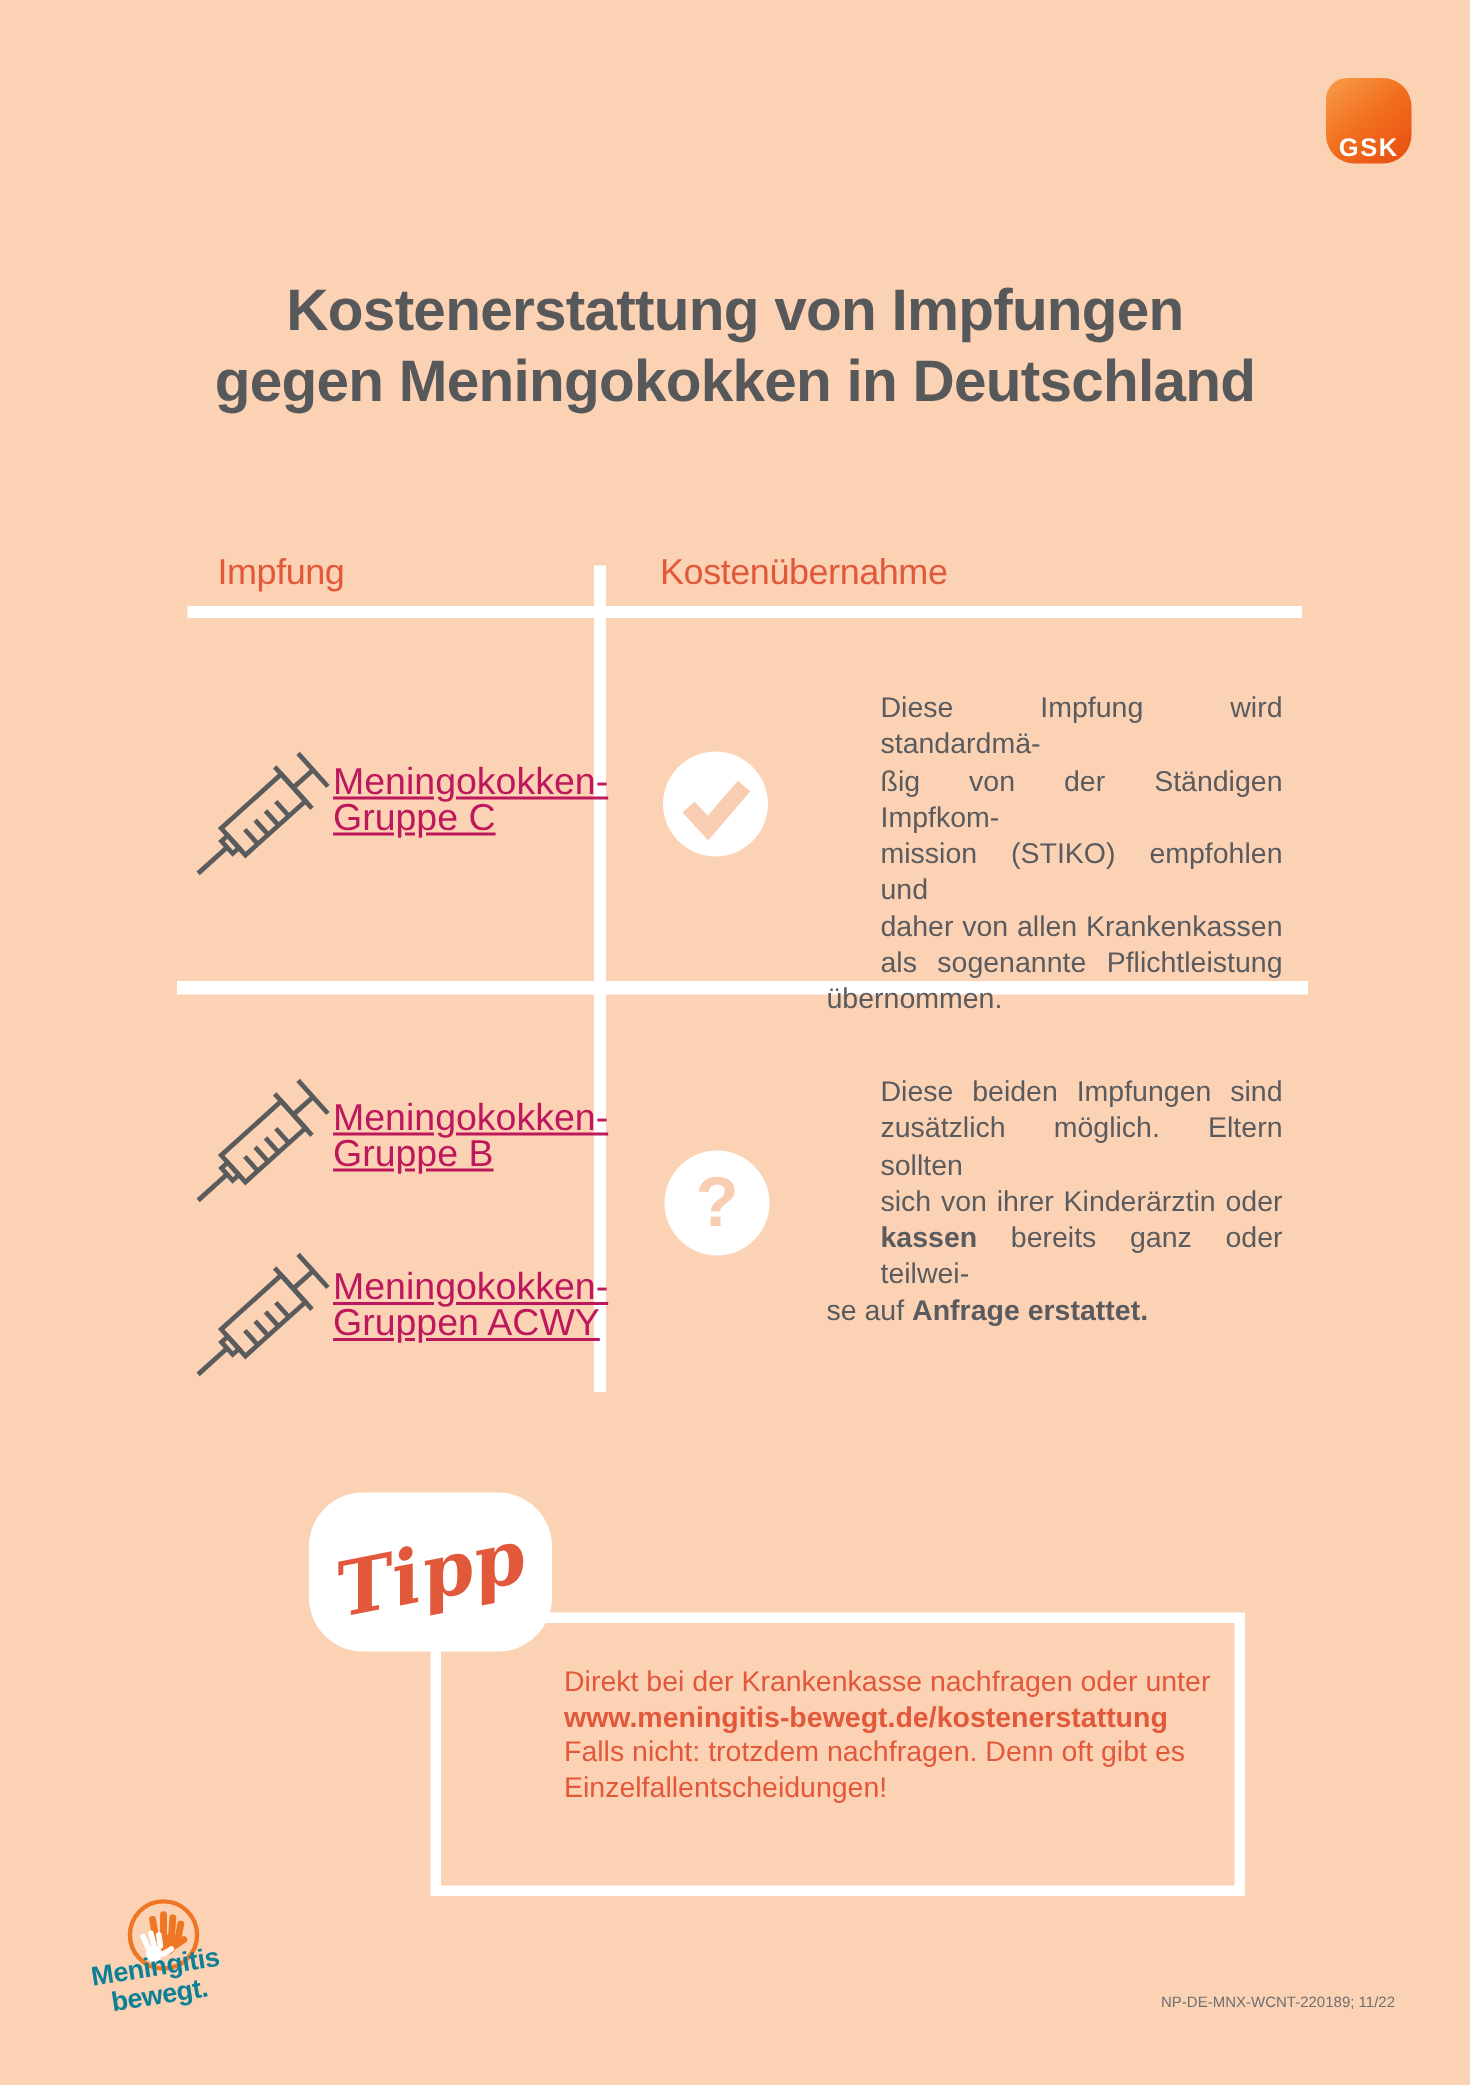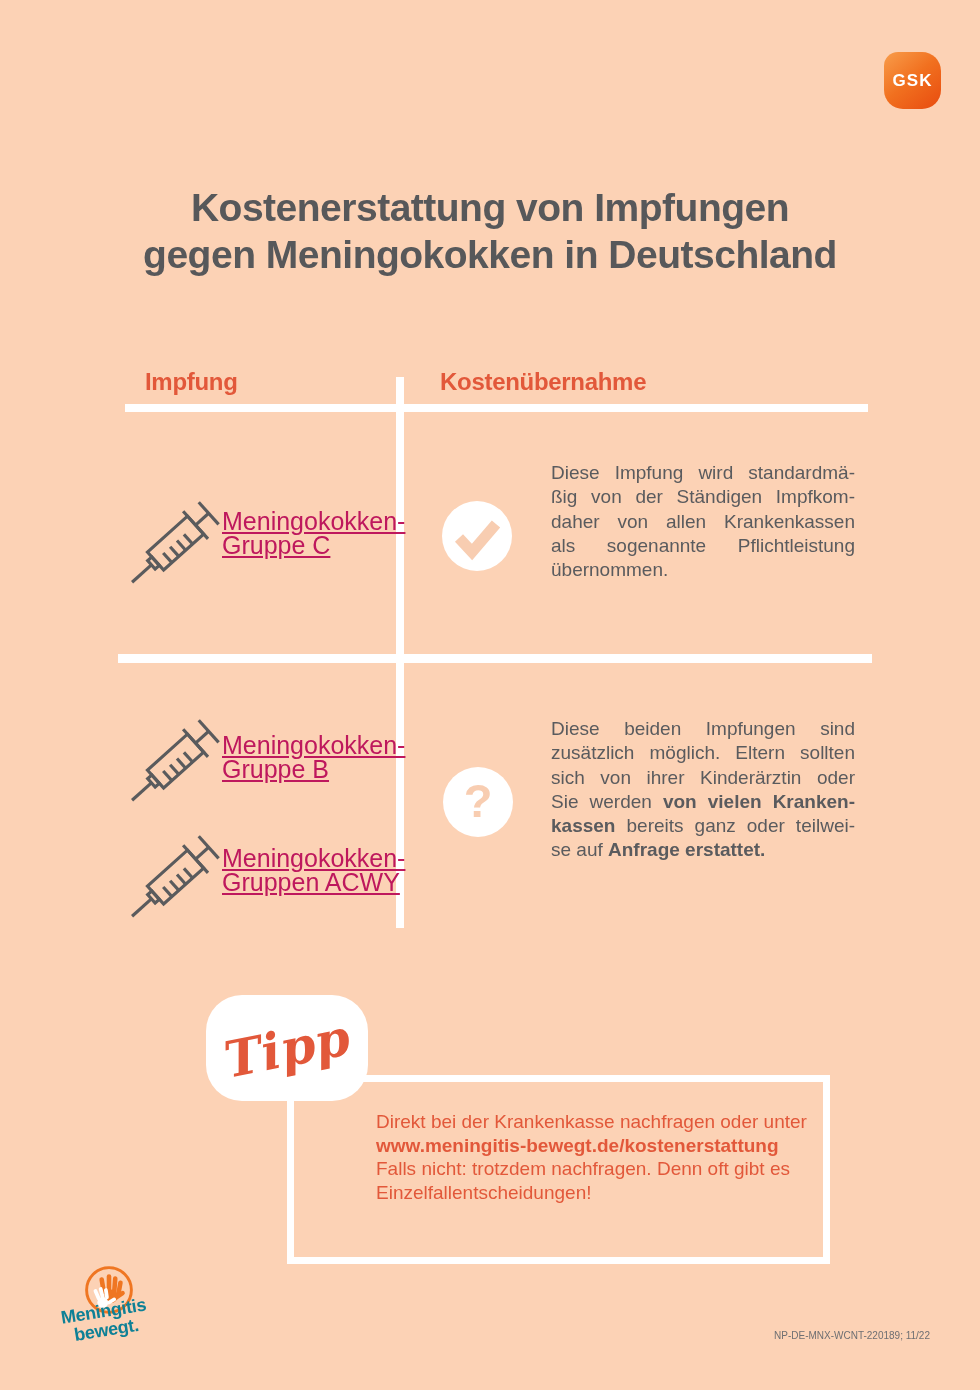--- a/index.html
+++ b/index.html
@@ -8,33 +8,33 @@
     background:#fcd2b5; overflow:hidden;
     font-family:"Liberation Sans", sans-serif;
   }
   .abs { position:absolute; }
 
   
   .gsk {
     left:884px; top:52px; width:57px; height:57px;
     background:linear-gradient(140deg,#f89d4b 0%,#f1701f 48%,#e84b0f 100%);
     border-radius:14px 19px 19px 19px;
-    display:flex; align-items:center; justify-content:center;
+    display:flex; align-items:flex-end; justify-content:center;
   }
   .gsk span { color:#fff; font-weight:bold; font-size:17px; letter-spacing:1px; }
 
   
   .title {
     left:0; top:184px; width:980px; text-align:center;
     color:#57585a; font-weight:bold; font-size:39px; line-height:47px;
     letter-spacing:-0.5px;
   }
 
   
-  .colh { color:#e2583a; font-weight:bold; font-size:24px; letter-spacing:-0.3px; }
+  .colh { color:#e2583a; font-weight:normal; font-size:24px; letter-spacing:-0.3px; }
   #colh-1 { left:145px; top:368px; }
   #colh-2 { left:440px; top:368px; }
 
   
   .wline { background:#ffffff; }
   #rule-header  { left:125px; top:404px; width:743px; height:8px; }
   #rule-vert    { left:396px; top:377px; width:8px;  height:551px; }
   #rule-divider { left:118px; top:654px; width:754px; height:9px; }
 
   
@@ -57,21 +57,21 @@
   }
   #circle-check    { left:442px; top:501px; }
   #circle-question { left:443px; top:767px; }
   .qmark { color:#f8cdb1; font-size:47px; font-weight:bold; line-height:1; padding-bottom:4px; }
 
   
   .btxt { width:304px; color:#5a5b5e; font-size:19px; line-height:24.3px; }
   #btxt-1 { left:551px; top:461px; }
   #btxt-2 { left:551px; top:717px; }
   .rline { white-space:nowrap; }
-  .rline.just { text-align:justify; text-align-last:justify; white-space:normal; }
+  .rline.just { text-align:justify; text-align-last:justify; white-space:normal;margin-left:36px; }
   .b { font-weight:bold; }
 
   
   .tip-badge {
     left:206px; top:995px; width:162px; height:106px;
     background:#ffffff; border-radius:36px; z-index:3;
     display:flex; align-items:center; justify-content:center;
   }
   .tip-badge span {
     font-family:"DejaVu Serif", serif; font-style:italic; font-weight:bold;
@@ -140,20 +140,21 @@
 
   <div id="circle-check" class="abs scircle">
     <svg width="70" height="70" viewBox="0 0 70 70">
       <polyline points="17,37 30,51 54,23" fill="none" stroke="#f8cdb1" stroke-width="11"></polyline>
     </svg>
   </div>
 
   <div id="btxt-1" class="abs btxt">
       <div class="rline just"><span>Diese Impfung wird standardmä-</span></div>
       <div class="rline just"><span>ßig von der Ständigen Impfkom-</span></div>
+      <div class="rline just"><span>mission (STIKO) empfohlen und</span></div>
       <div class="rline just"><span>daher von allen Krankenkassen</span></div>
       <div class="rline just"><span>als sogenannte Pflichtleistung</span></div>
       <div class="rline"><span>übernommen.</span></div>
     </div>
 
   <div id="syr-2" class="abs syr">
     <svg width="130" height="56" viewBox="0 0 140 60" fill="none" stroke="#5a5b5d" stroke-width="3.4">
       <line x1="2" y1="30" x2="30" y2="30"></line>
       <rect x="30" y="24" width="6" height="12"></rect>
       <rect x="36" y="17" width="58" height="26"></rect>
@@ -191,21 +192,20 @@
   </div>
 
   <div id="circle-question" class="abs scircle">
     <span class="qmark">?</span>
   </div>
 
   <div id="btxt-2" class="abs btxt">
       <div class="rline just"><span>Diese beiden Impfungen sind</span></div>
       <div class="rline just"><span>zusätzlich möglich. Eltern sollten</span></div>
       <div class="rline just"><span>sich von ihrer Kinderärztin oder</span></div>
-      <div class="rline just"><span>Sie werden </span><span class="b">von vielen Kranken-</span></div>
       <div class="rline just"><span class="b">kassen</span><span> bereits ganz oder teilwei-</span></div>
       <div class="rline"><span>se auf </span><span class="b">Anfrage erstattet.</span></div>
     </div>
 
   <div class="abs tip-badge">
     <span>Tipp</span>
   </div>
 
   <div class="abs tip-box"></div>
   <div class="abs tip-text">

